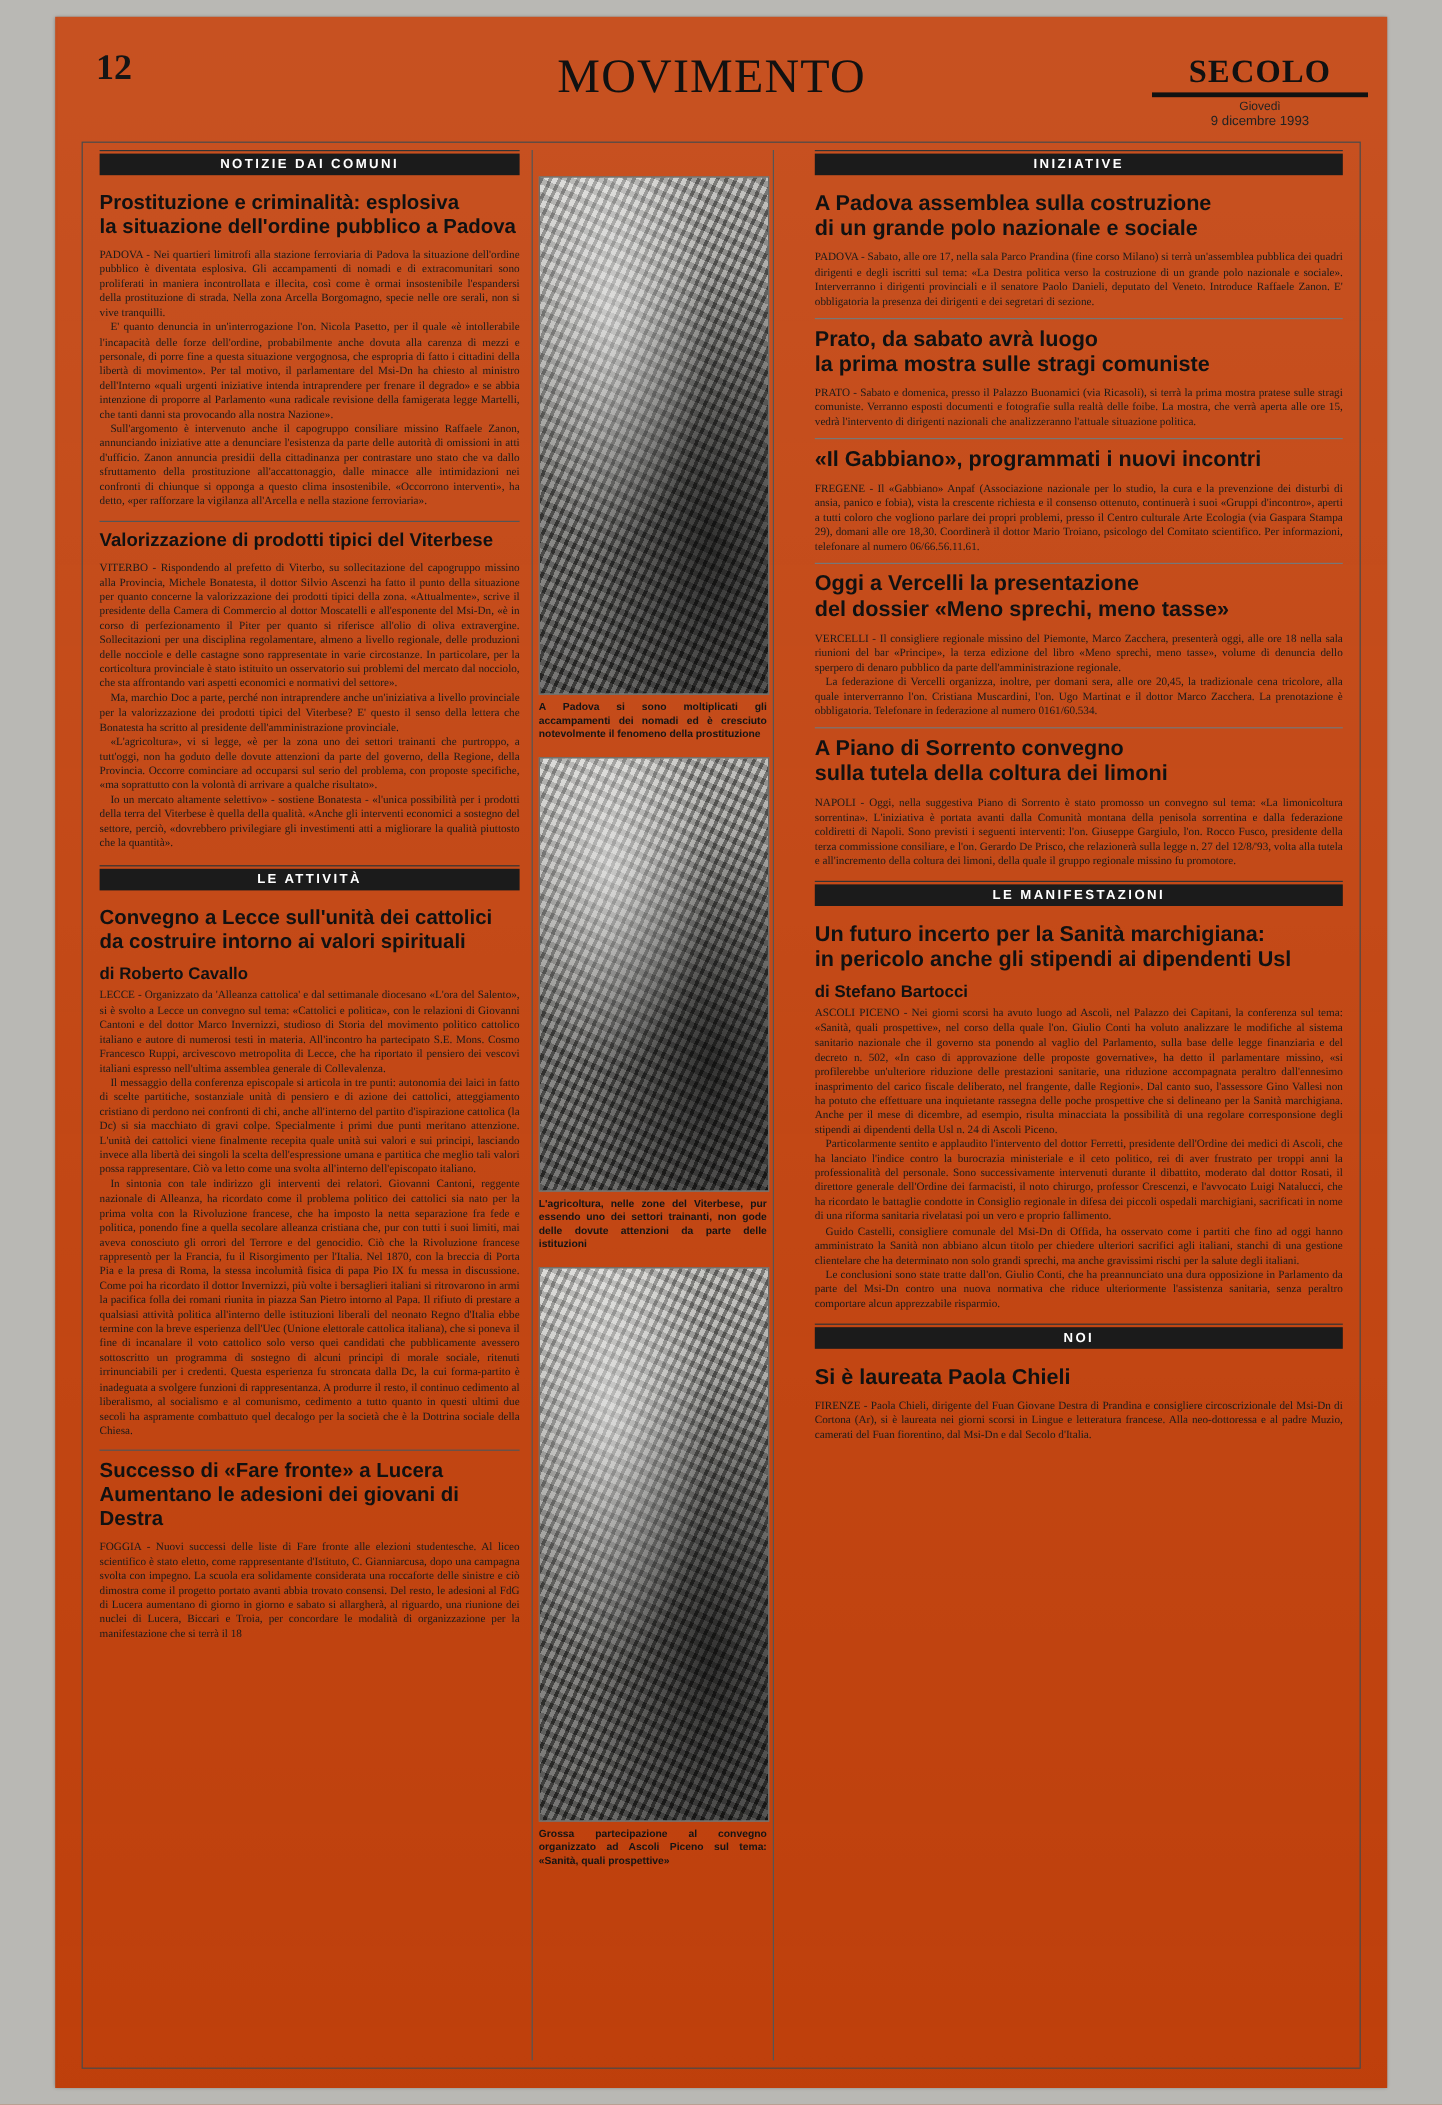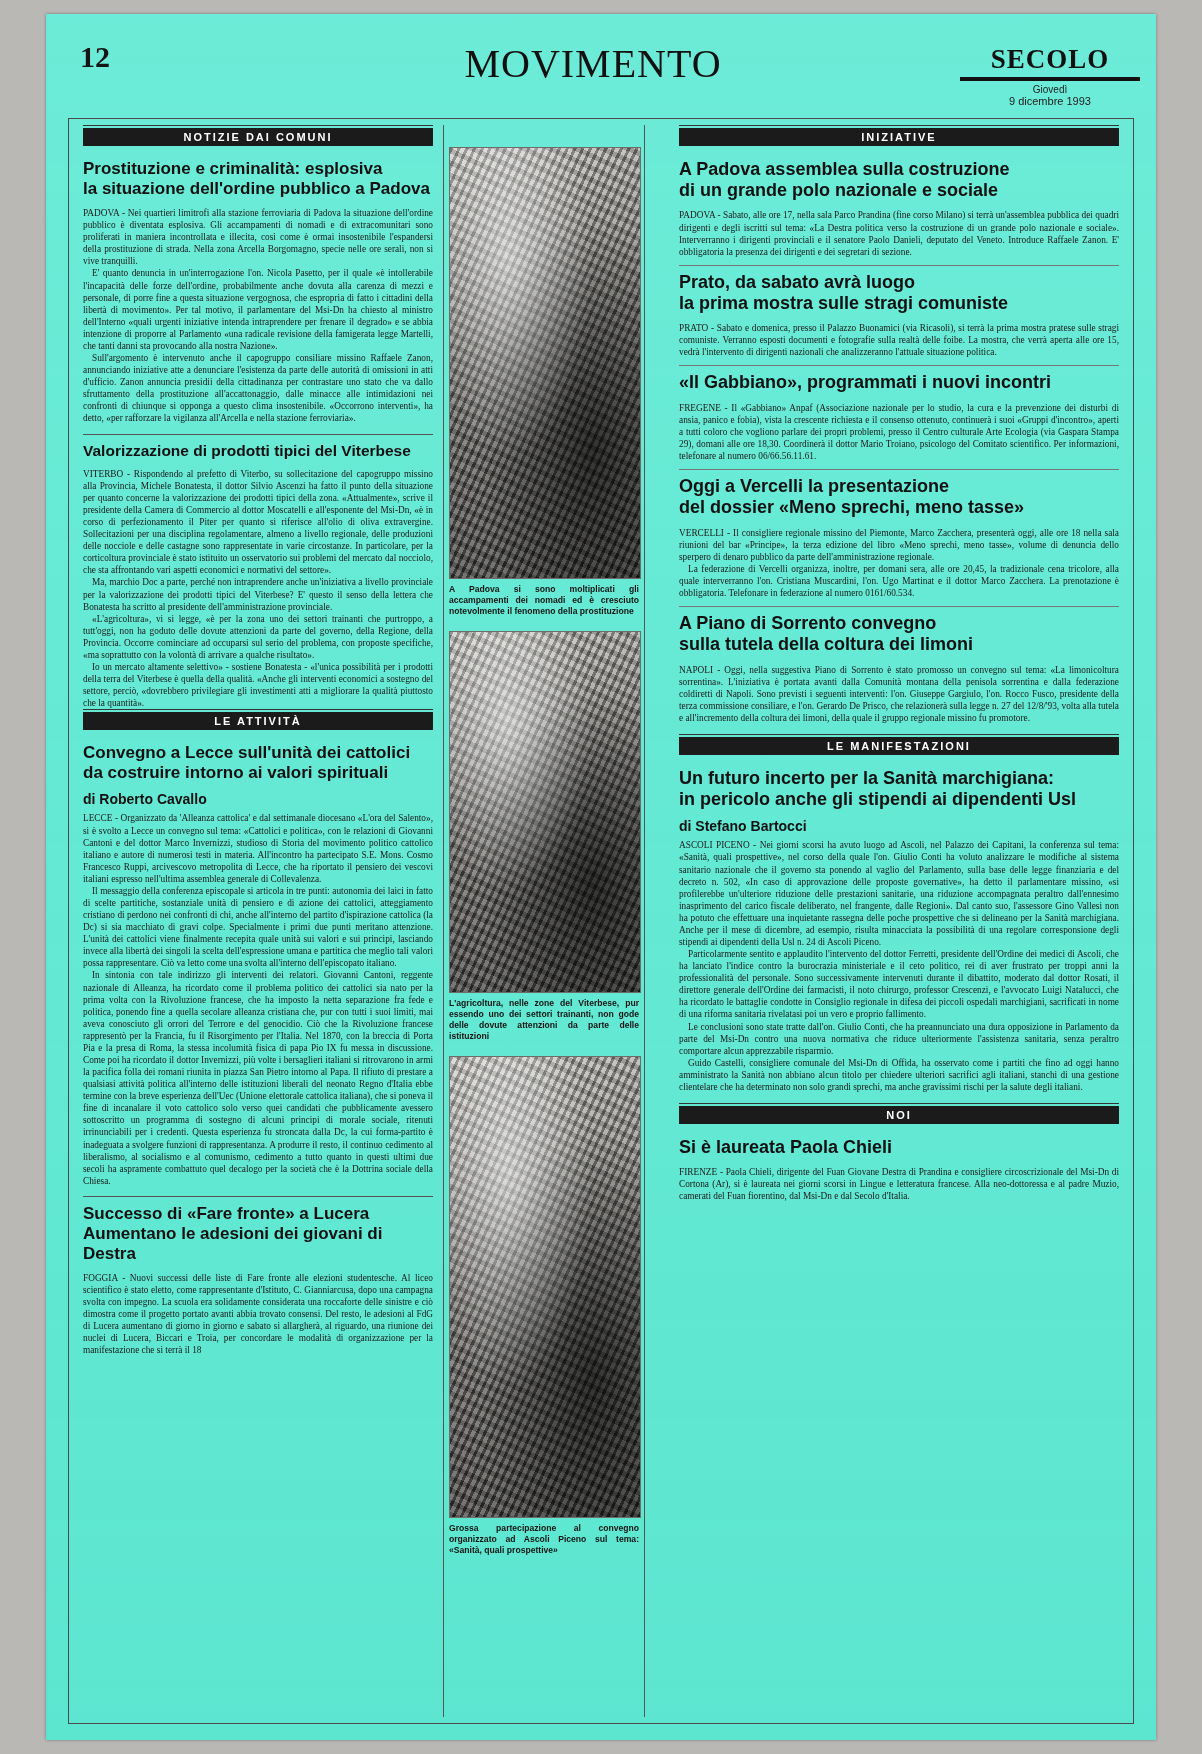--- a/index.html
+++ b/index.html
@@ -6,21 +6,21 @@
   body{
     width:1202px;height:1754px;
     background:#b9b8b4;
     font-family:"Liberation Serif", serif;
     overflow:hidden;
   }
   .page{
     position:absolute;
     left:46px; top:14px;
     width:1110px; height:1726px;
-    background:#5eead4;
+    background:#c2410c;
     box-shadow:0 0 3px rgba(0,0,0,.35);
   }
   .paper-noise{
     position:absolute;inset:0;
     background:
       linear-gradient(90deg, rgba(0,0,0,.035) 0 2px, transparent 2px 14px),
       linear-gradient(180deg, rgba(255,255,255,.25), rgba(0,0,0,.05));
     pointer-events:none;
     opacity:.35;
   }
@@ -164,21 +164,21 @@
         <div class="hr"></div>
 
         <div>
           <h2 class="head small">Valorizzazione di prodotti tipici del Viterbese</h2>
           <p class="body">VITERBO - Rispondendo al prefetto di Viterbo, su sollecitazione del capogruppo missino alla Provincia, Michele Bonatesta, il dottor Silvio Ascenzi ha fatto il punto della situazione per quanto concerne la valorizzazione dei prodotti tipici della zona. «Attualmente», scrive il presidente della Camera di Commercio al dottor Moscatelli e all'esponente del Msi-Dn, «è in corso di perfezionamento il Piter per quanto si riferisce all'olio di oliva extravergine. Sollecitazioni per una disciplina regolamentare, almeno a livello regionale, delle produzioni delle nocciole e delle castagne sono rappresentate in varie circostanze. In particolare, per la corticoltura provinciale è stato istituito un osservatorio sui problemi del mercato dal nocciolo, che sta affrontando vari aspetti economici e normativi del settore».</p>
           <p class="body">Ma, marchio Doc a parte, perché non intraprendere anche un'iniziativa a livello provinciale per la valorizzazione dei prodotti tipici del Viterbese? E' questo il senso della lettera che Bonatesta ha scritto al presidente dell'amministrazione provinciale.</p>
           <p class="body">«L'agricoltura», vi si legge, «è per la zona uno dei settori trainanti che purtroppo, a tutt'oggi, non ha goduto delle dovute attenzioni da parte del governo, della Regione, della Provincia. Occorre cominciare ad occuparsi sul serio del problema, con proposte specifiche, «ma soprattutto con la volontà di arrivare a qualche risultato».</p>
           <p class="body">Io un mercato altamente selettivo» - sostiene Bonatesta - «l'unica possibilità per i prodotti della terra del Viterbese è quella della qualità. «Anche gli interventi economici a sostegno del settore, perciò, «dovrebbero privilegiare gli investimenti atti a migliorare la qualità piuttosto che la quantità».</p>
         </div>
 
-        <div class="banner-wrap" style="margin-top:0">
+        <div class="banner-wrap" style="margin-top:12px">
           <div class="banner">LE ATTIVITÀ</div>
         </div>
 
         <div>
           <h2 class="head" style="white-space:pre-line">Convegno a Lecce sull'unità dei cattolici
 da costruire intorno ai valori spirituali</h2>
           <div class="byline">di Roberto Cavallo</div>
           <p class="body">LECCE - Organizzato da 'Alleanza cattolica' e dal settimanale diocesano «L'ora del Salento», si è svolto a Lecce un convegno sul tema: «Cattolici e politica», con le relazioni di Giovanni Cantoni e del dottor Marco Invernizzi, studioso di Storia del movimento politico cattolico italiano e autore di numerosi testi in materia. All'incontro ha partecipato S.E. Mons. Cosmo Francesco Ruppi, arcivescovo metropolita di Lecce, che ha riportato il pensiero dei vescovi italiani espresso nell'ultima assemblea generale di Collevalenza.</p>
           <p class="body">Il messaggio della conferenza episcopale si articola in tre punti: autonomia dei laici in fatto di scelte partitiche, sostanziale unità di pensiero e di azione dei cattolici, atteggiamento cristiano di perdono nei confronti di chi, anche all'interno del partito d'ispirazione cattolica (la Dc) si sia macchiato di gravi colpe. Specialmente i primi due punti meritano attenzione. L'unità dei cattolici viene finalmente recepita quale unità sui valori e sui principi, lasciando invece alla libertà dei singoli la scelta dell'espressione umana e partitica che meglio tali valori possa rappresentare. Ciò va letto come una svolta all'interno dell'episcopato italiano.</p>
           <p class="body">In sintonia con tale indirizzo gli interventi dei relatori. Giovanni Cantoni, reggente nazionale di Alleanza, ha ricordato come il problema politico dei cattolici sia nato per la prima volta con la Rivoluzione francese, che ha imposto la netta separazione fra fede e politica, ponendo fine a quella secolare alleanza cristiana che, pur con tutti i suoi limiti, mai aveva conosciuto gli orrori del Terrore e del genocidio. Ciò che la Rivoluzione francese rappresentò per la Francia, fu il Risorgimento per l'Italia. Nel 1870, con la breccia di Porta Pia e la presa di Roma, la stessa incolumità fisica di papa Pio IX fu messa in discussione. Come poi ha ricordato il dottor Invernizzi, più volte i bersaglieri italiani si ritrovarono in armi la pacifica folla dei romani riunita in piazza San Pietro intorno al Papa. Il rifiuto di prestare a qualsiasi attività politica all'interno delle istituzioni liberali del neonato Regno d'Italia ebbe termine con la breve esperienza dell'Uec (Unione elettorale cattolica italiana), che si poneva il fine di incanalare il voto cattolico solo verso quei candidati che pubblicamente avessero sottoscritto un programma di sostegno di alcuni principi di morale sociale, ritenuti irrinunciabili per i credenti. Questa esperienza fu stroncata dalla Dc, la cui forma-partito è inadeguata a svolgere funzioni di rappresentanza. A produrre il resto, il continuo cedimento al liberalismo, al socialismo e al comunismo, cedimento a tutto quanto in questi ultimi due secoli ha aspramente combattuto quel decalogo per la società che è la Dottrina sociale della Chiesa.</p>
@@ -265,22 +265,22 @@
         <div class="banner-wrap" style="margin-top:10px">
           <div class="banner">LE MANIFESTAZIONI</div>
         </div>
 
         <div>
           <h2 class="head big" style="white-space:pre-line">Un futuro incerto per la Sanità marchigiana:
 in pericolo anche gli stipendi ai dipendenti Usl</h2>
           <div class="byline">di Stefano Bartocci</div>
           <p class="body">ASCOLI PICENO - Nei giorni scorsi ha avuto luogo ad Ascoli, nel Palazzo dei Capitani, la conferenza sul tema: «Sanità, quali prospettive», nel corso della quale l'on. Giulio Conti ha voluto analizzare le modifiche al sistema sanitario nazionale che il governo sta ponendo al vaglio del Parlamento, sulla base delle legge finanziaria e del decreto n. 502, «In caso di approvazione delle proposte governative», ha detto il parlamentare missino, «si profilerebbe un'ulteriore riduzione delle prestazioni sanitarie, una riduzione accompagnata peraltro dall'ennesimo inasprimento del carico fiscale deliberato, nel frangente, dalle Regioni». Dal canto suo, l'assessore Gino Vallesi non ha potuto che effettuare una inquietante rassegna delle poche prospettive che si delineano per la Sanità marchigiana. Anche per il mese di dicembre, ad esempio, risulta minacciata la possibilità di una regolare corresponsione degli stipendi ai dipendenti della Usl n. 24 di Ascoli Piceno.</p>
           <p class="body">Particolarmente sentito e applaudito l'intervento del dottor Ferretti, presidente dell'Ordine dei medici di Ascoli, che ha lanciato l'indice contro la burocrazia ministeriale e il ceto politico, rei di aver frustrato per troppi anni la professionalità del personale. Sono successivamente intervenuti durante il dibattito, moderato dal dottor Rosati, il direttore generale dell'Ordine dei farmacisti, il noto chirurgo, professor Crescenzi, e l'avvocato Luigi Natalucci, che ha ricordato le battaglie condotte in Consiglio regionale in difesa dei piccoli ospedali marchigiani, sacrificati in nome di una riforma sanitaria rivelatasi poi un vero e proprio fallimento.</p>
+          <p class="body">Guido Castelli, consigliere comunale del Msi-Dn di Offida, ha osservato come i partiti che fino ad oggi hanno amministrato la Sanità non abbiano alcun titolo per chiedere ulteriori sacrifici agli italiani, stanchi di una gestione clientelare che ha determinato non solo grandi sprechi, ma anche gravissimi rischi per la salute degli italiani.</p>
           <p class="body">Le conclusioni sono state tratte dall'on. Giulio Conti, che ha preannunciato una dura opposizione in Parlamento da parte del Msi-Dn contro una nuova normativa che riduce ulteriormente l'assistenza sanitaria, senza peraltro comportare alcun apprezzabile risparmio.</p>
-          <p class="body">Guido Castelli, consigliere comunale del Msi-Dn di Offida, ha osservato come i partiti che fino ad oggi hanno amministrato la Sanità non abbiano alcun titolo per chiedere ulteriori sacrifici agli italiani, stanchi di una gestione clientelare che ha determinato non solo grandi sprechi, ma anche gravissimi rischi per la salute degli italiani.</p>
         </div>
 
         <div class="banner-wrap" style="margin-top:10px">
           <div class="banner">NOI</div>
         </div>
 
         <div>
           <h2 class="head big">Si è laureata Paola Chieli</h2>
           <p class="body">FIRENZE - Paola Chieli, dirigente del Fuan Giovane Destra di Prandina e consigliere circoscrizionale del Msi-Dn di Cortona (Ar), si è laureata nei giorni scorsi in Lingue e letteratura francese. Alla neo-dottoressa e al padre Muzio, camerati del Fuan fiorentino, dal Msi-Dn e dal Secolo d'Italia.</p>
         </div>

